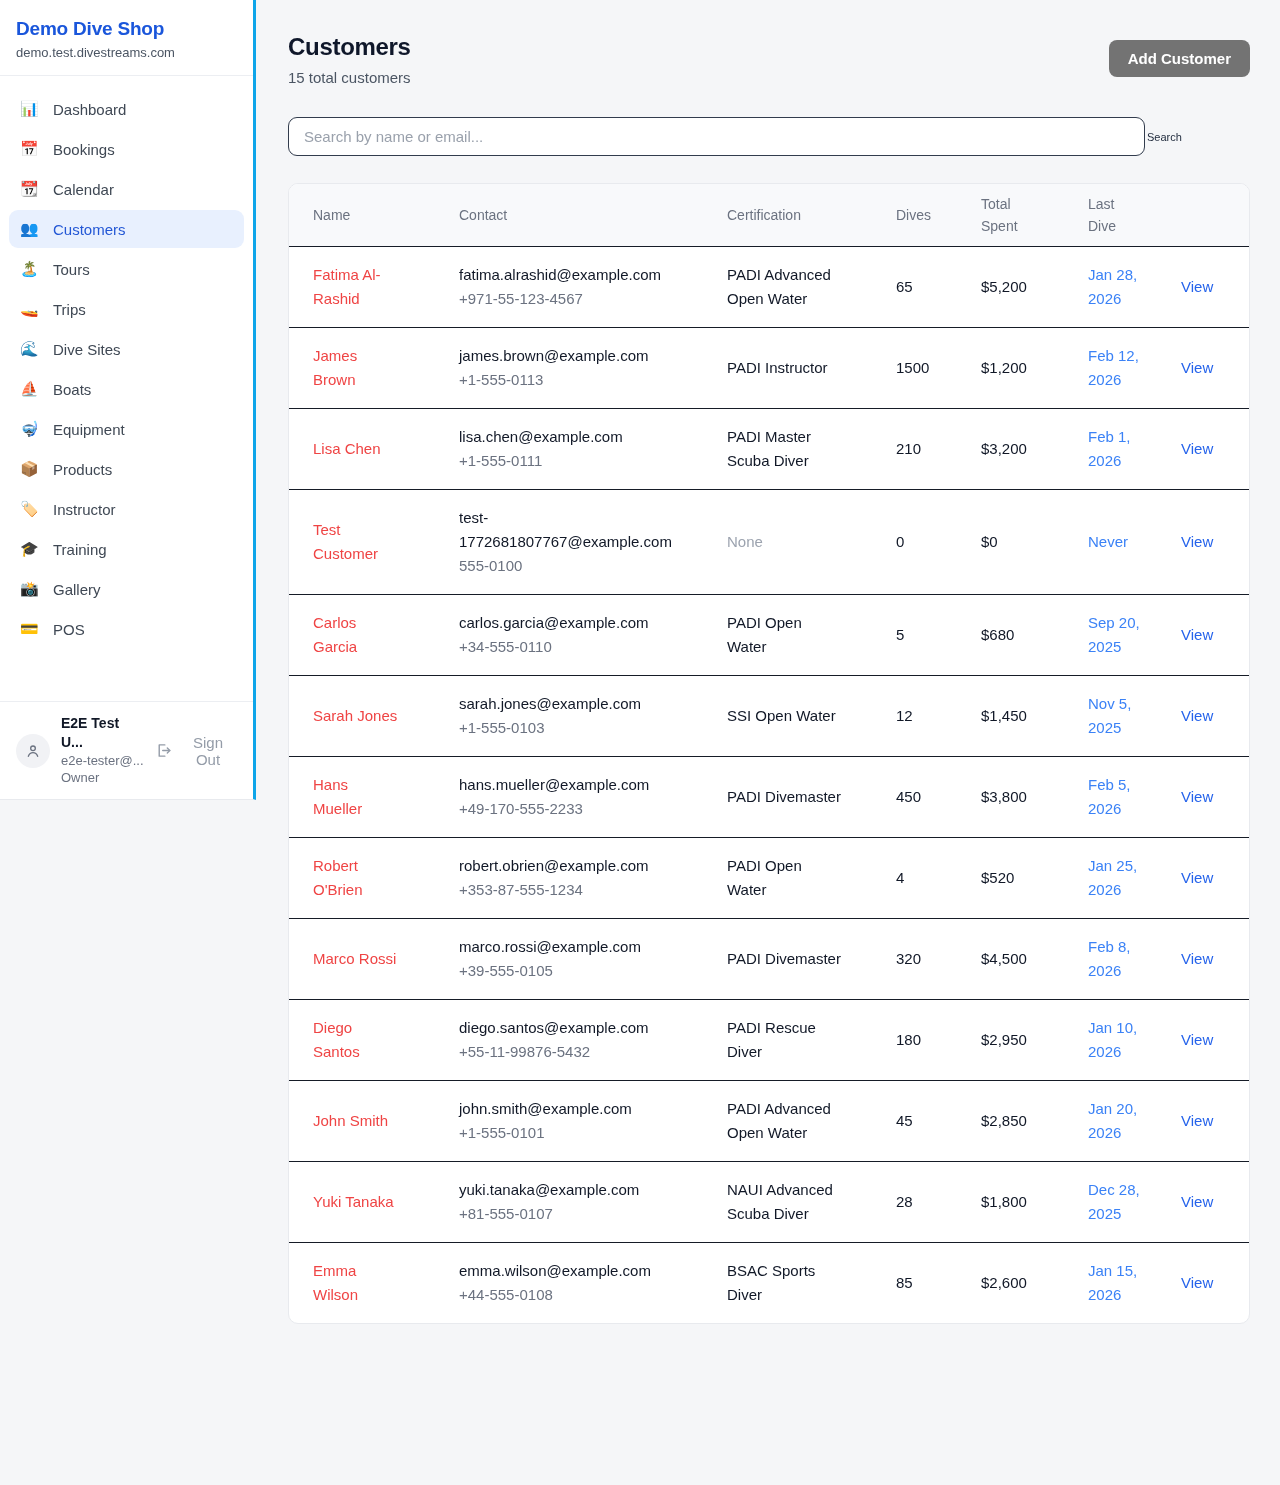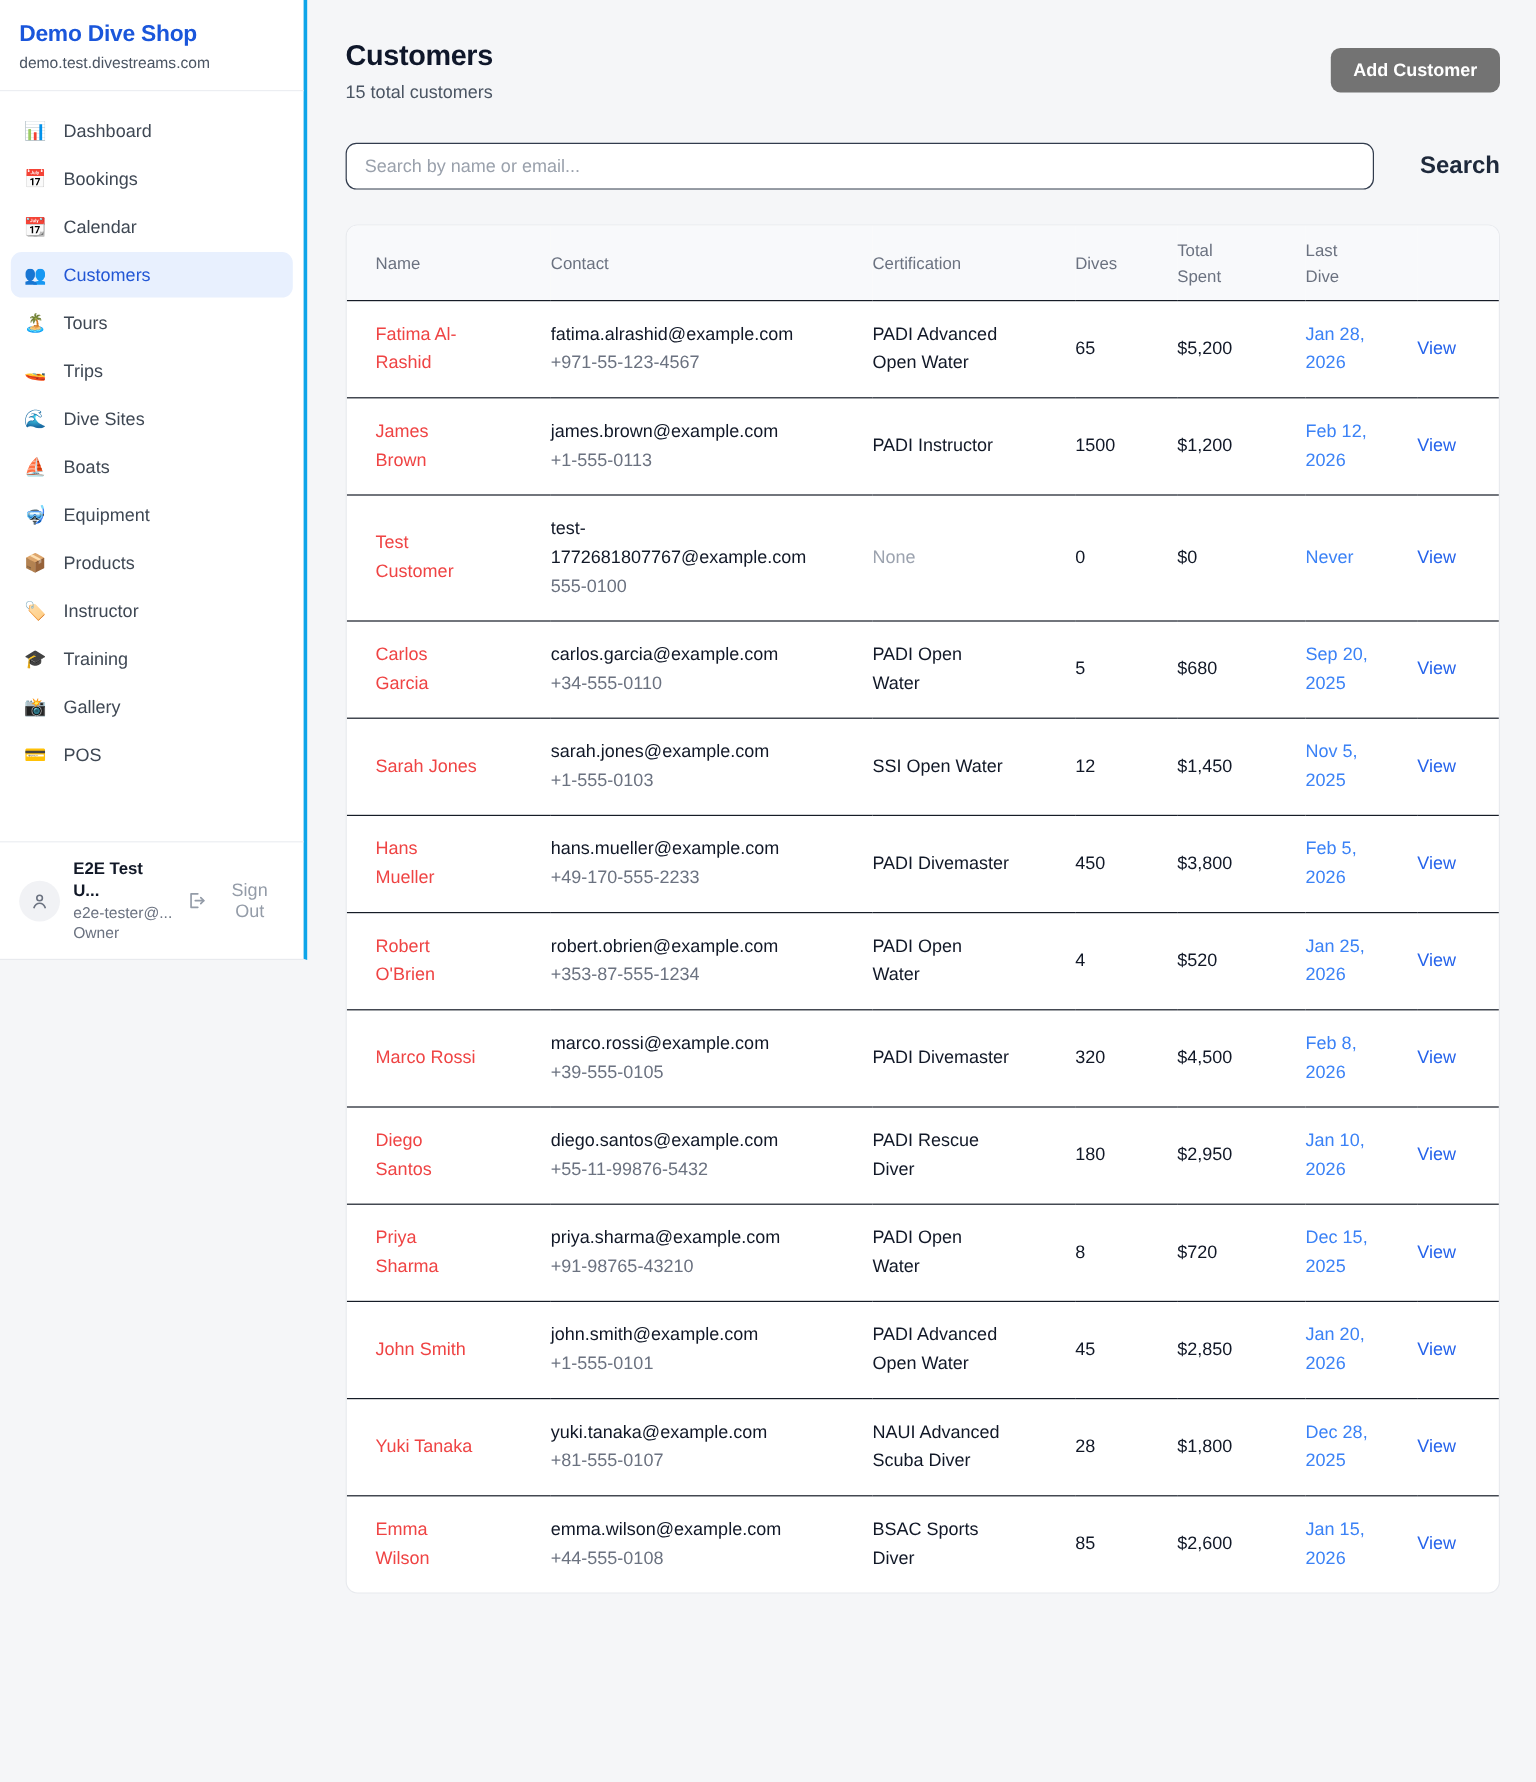--- a/index.html
+++ b/index.html
@@ -62,22 +62,22 @@
   .search-row { display: flex; align-items: center; gap: 2px; margin-top: 31px; }
   .search-input {
     flex: 1; height: 39px;
     border: 1px solid #323c4d; border-radius: 9px;
     background: #fff; padding: 16px 15px;
     font-family: inherit; font-size: 15px; color: #111827; outline: none;
   }
   .search-input::placeholder { color: #9aa1ac; }
   .search-btn {
     background: none; border: none; cursor: pointer;
-    font-family: inherit; font-size: 20px; font-weight: 700; color: #1e293b;
-    width: 103px; text-align: right; padding: 10px 0;
+    font-family: inherit; font-size: 11px; font-weight: 400; color: #1e293b;
+    width: 103px; text-align: left; padding: 10px 0;
   }
   
   .card {
     margin-top: 27px; background: #ffffff;
     border: 1px solid #e8eaee; border-radius: 10px;
     overflow: hidden;
   }
   table { width: 100%; border-collapse: collapse; table-layout: fixed; }
   col.c-name { width: 170px; } col.c-contact { width: 268px; }
   col.c-cert { width: 169px; } col.c-dives { width: 85px; }
@@ -254,20 +254,32 @@
       <div class="email-line">james.brown@example.com</div>
       <div class="phone-line">+1-555-0113</div>
     </td>
     <td class="cert-cell"><span class="cert-text">PADI Instructor</span></td>
     <td>1500</td>
     <td>$1,200</td>
     <td class="last-cell"><span class="date-text">Feb 12, 2026</span></td>
     <td><a class="view-link">View</a></td>
   </tr>
           <tr>
+    <td class="name-cell"><a class="name-link">Lisa Chen</a></td>
+    <td class="contact-cell">
+      <div class="email-line">lisa.chen@example.com</div>
+      <div class="phone-line">+1-555-0111</div>
+    </td>
+    <td class="cert-cell"><span class="cert-text">PADI Master Scuba Diver</span></td>
+    <td>210</td>
+    <td>$3,200</td>
+    <td class="last-cell"><span class="date-text">Feb 1, 2026</span></td>
+    <td><a class="view-link">View</a></td>
+  </tr>
+          <tr>
     <td class="name-cell"><a class="name-link">Test Customer</a></td>
     <td class="contact-cell">
       <div class="email-line">test-1772681807767@example.com</div>
       <div class="phone-line">555-0100</div>
     </td>
     <td class="cert-cell"><span class="cert-text muted">None</span></td>
     <td>0</td>
     <td>$0</td>
     <td class="last-cell"><span class="date-text">Never</span></td>
     <td><a class="view-link">View</a></td>
@@ -338,32 +350,20 @@
       <div class="email-line">diego.santos@example.com</div>
       <div class="phone-line">+55-11-99876-5432</div>
     </td>
     <td class="cert-cell"><span class="cert-text">PADI Rescue Diver</span></td>
     <td>180</td>
     <td>$2,950</td>
     <td class="last-cell"><span class="date-text">Jan 10, 2026</span></td>
     <td><a class="view-link">View</a></td>
   </tr>
           <tr>
-    <td class="name-cell"><a class="name-link">Priya Sharma</a></td>
-    <td class="contact-cell">
-      <div class="email-line">priya.sharma@example.com</div>
-      <div class="phone-line">+91-98765-43210</div>
-    </td>
-    <td class="cert-cell"><span class="cert-text">PADI Open Water</span></td>
-    <td>8</td>
-    <td>$720</td>
-    <td class="last-cell"><span class="date-text">Dec 15, 2025</span></td>
-    <td><a class="view-link">View</a></td>
-  </tr>
-          <tr>
     <td class="name-cell"><a class="name-link">John Smith</a></td>
     <td class="contact-cell">
       <div class="email-line">john.smith@example.com</div>
       <div class="phone-line">+1-555-0101</div>
     </td>
     <td class="cert-cell"><span class="cert-text">PADI Advanced Open Water</span></td>
     <td>45</td>
     <td>$2,850</td>
     <td class="last-cell"><span class="date-text">Jan 20, 2026</span></td>
     <td><a class="view-link">View</a></td>

